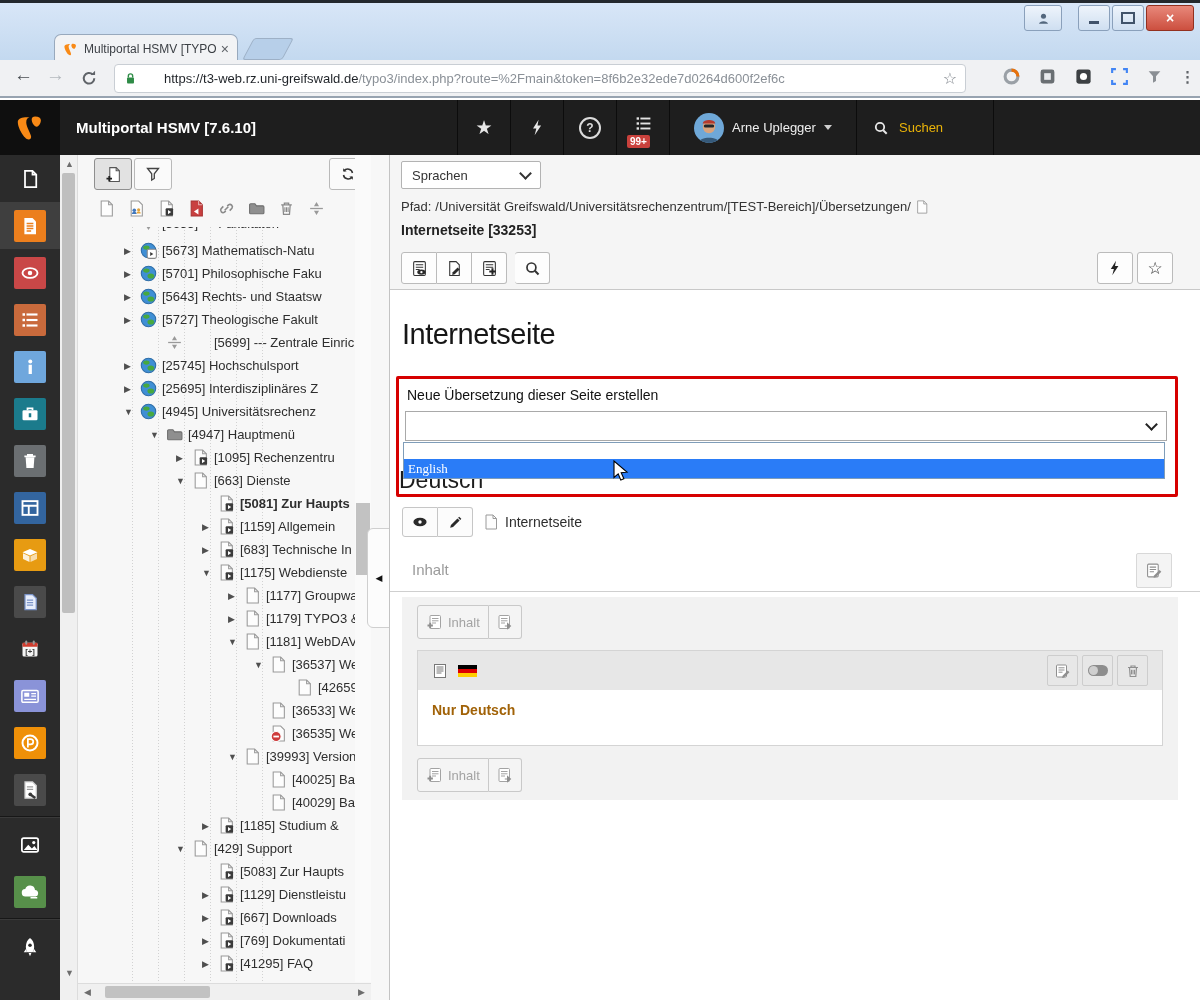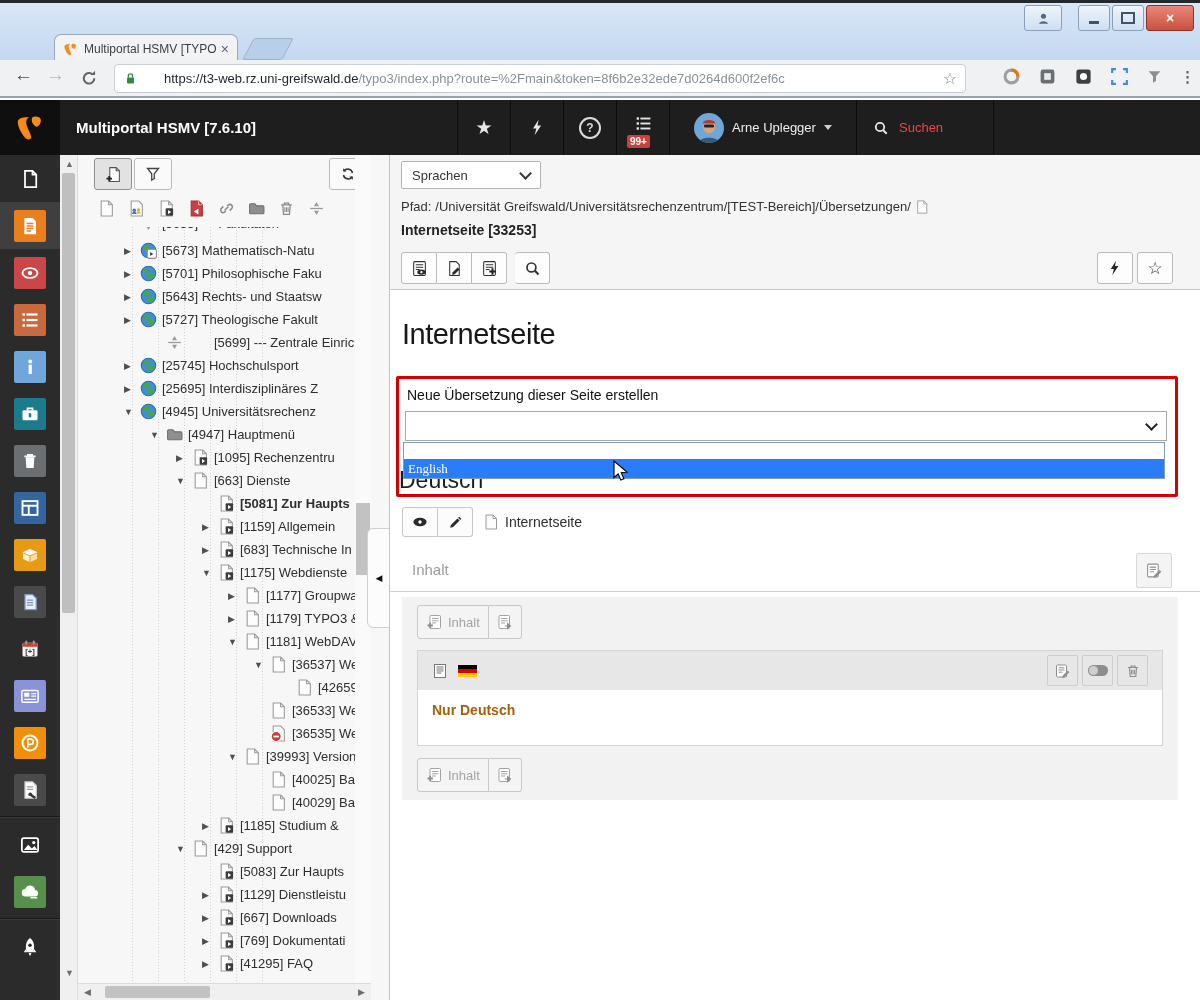--- a/index.html
+++ b/index.html
@@ -49,21 +49,21 @@
   .t3cell.user{width:186px;gap:8px;}
   .t3cell.search{width:120px;justify-content:flex-start;padding-left:16px;gap:10px;border-right:1px solid #0c0c0c;}
   .t3star{font-size:19px;color:#e8e8e8;}
   .helpc{width:18px;height:18px;border:2px solid #dcdcdc;border-radius:50%;
     display:flex;align-items:center;justify-content:center;font-size:12px;font-weight:bold;color:#dcdcdc;}
   .badge99{position:absolute;left:10px;bottom:7px;background:var(--badge-red);color:#fff;
     font-size:10px;font-weight:bold;padding:1px 3px;border-radius:2px;line-height:1.1;}
   .uname{color:#eee;font-size:13px;white-space:nowrap;}
   .caret{width:0;height:0;border-left:4px solid transparent;border-right:4px solid transparent;
     border-top:5px solid #cfcfcf;}
-  .suchen{color:#ef4444;font-size:13px;}
+  .suchen{color:#eab308;font-size:13px;}
   
   .modbar{position:absolute;left:0;top:155px;width:60px;height:845px;background:#2b2b2b;}
   .mod{height:47px;display:flex;align-items:center;justify-content:center;}
   .mod.selected{background:#3f3f3f;}
   .modbox{width:32px;height:32px;border-radius:2px;display:flex;align-items:center;justify-content:center;}
   .moddiv{height:1px;background:#171717;border-bottom:1px solid #3a3a3a;margin:3px 0;}
   
   .treepanel{position:absolute;left:60px;top:155px;width:330px;height:845px;background:#f7f7f7;
     border-right:1px solid #c3c3c3;box-sizing:border-box;overflow:hidden;}
   .vscroll-l{position:absolute;left:0;top:0;width:18px;height:845px;background:#f0f0f0;

